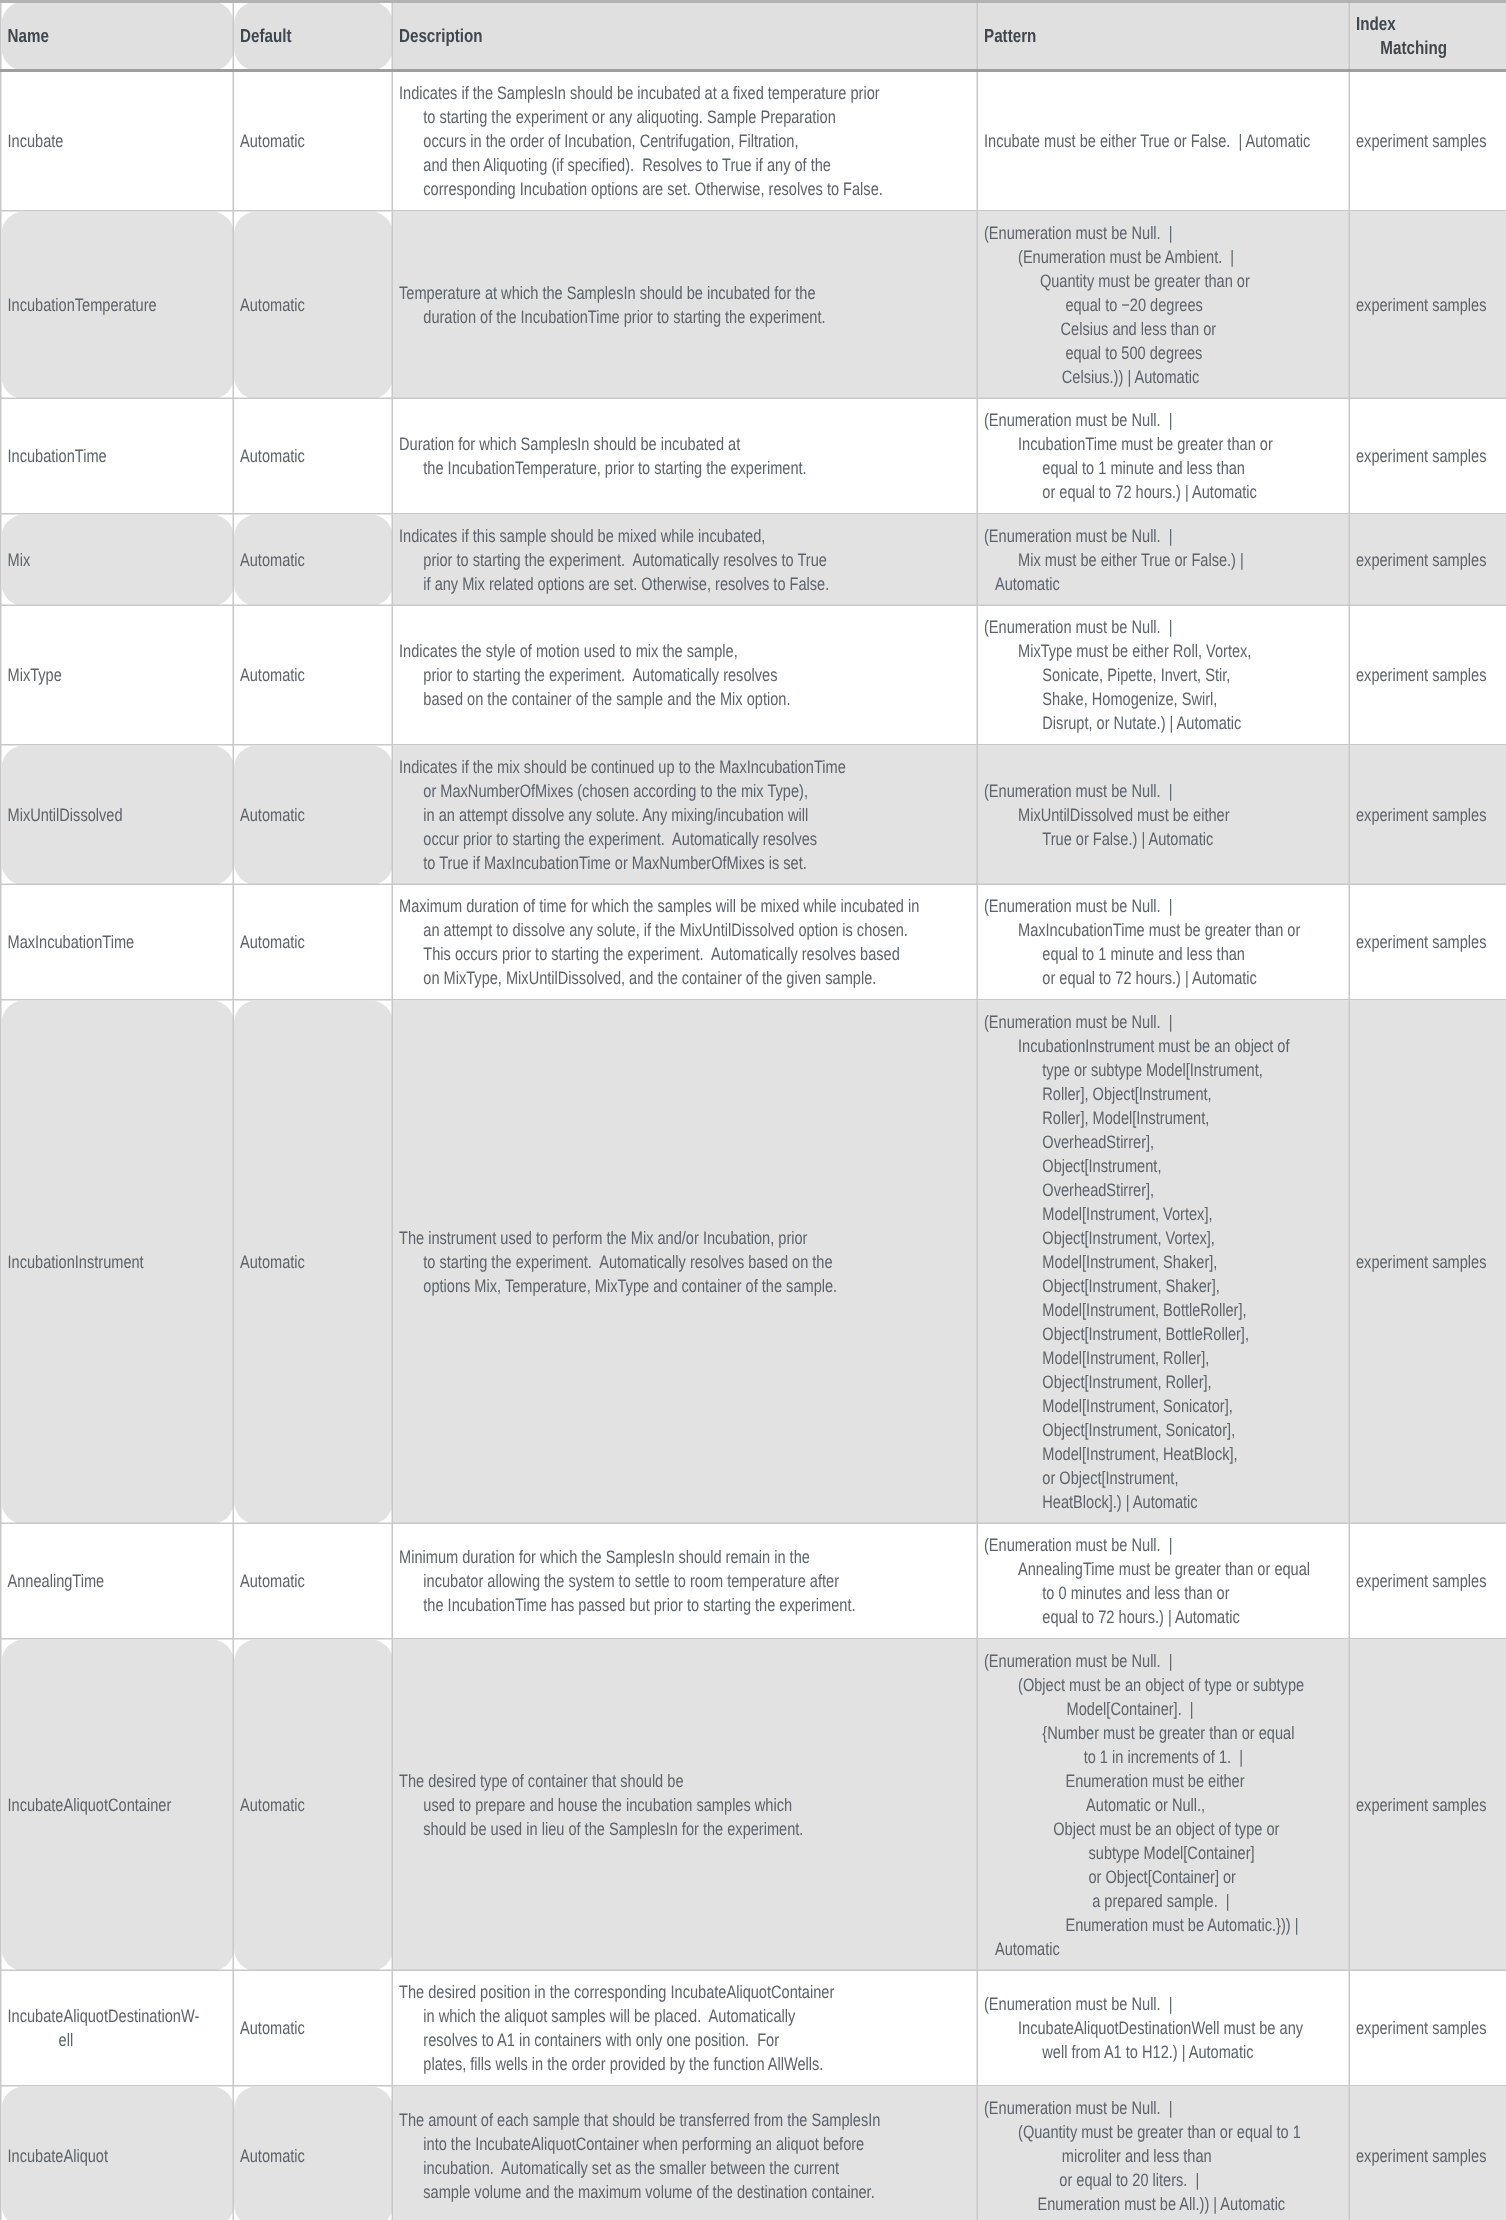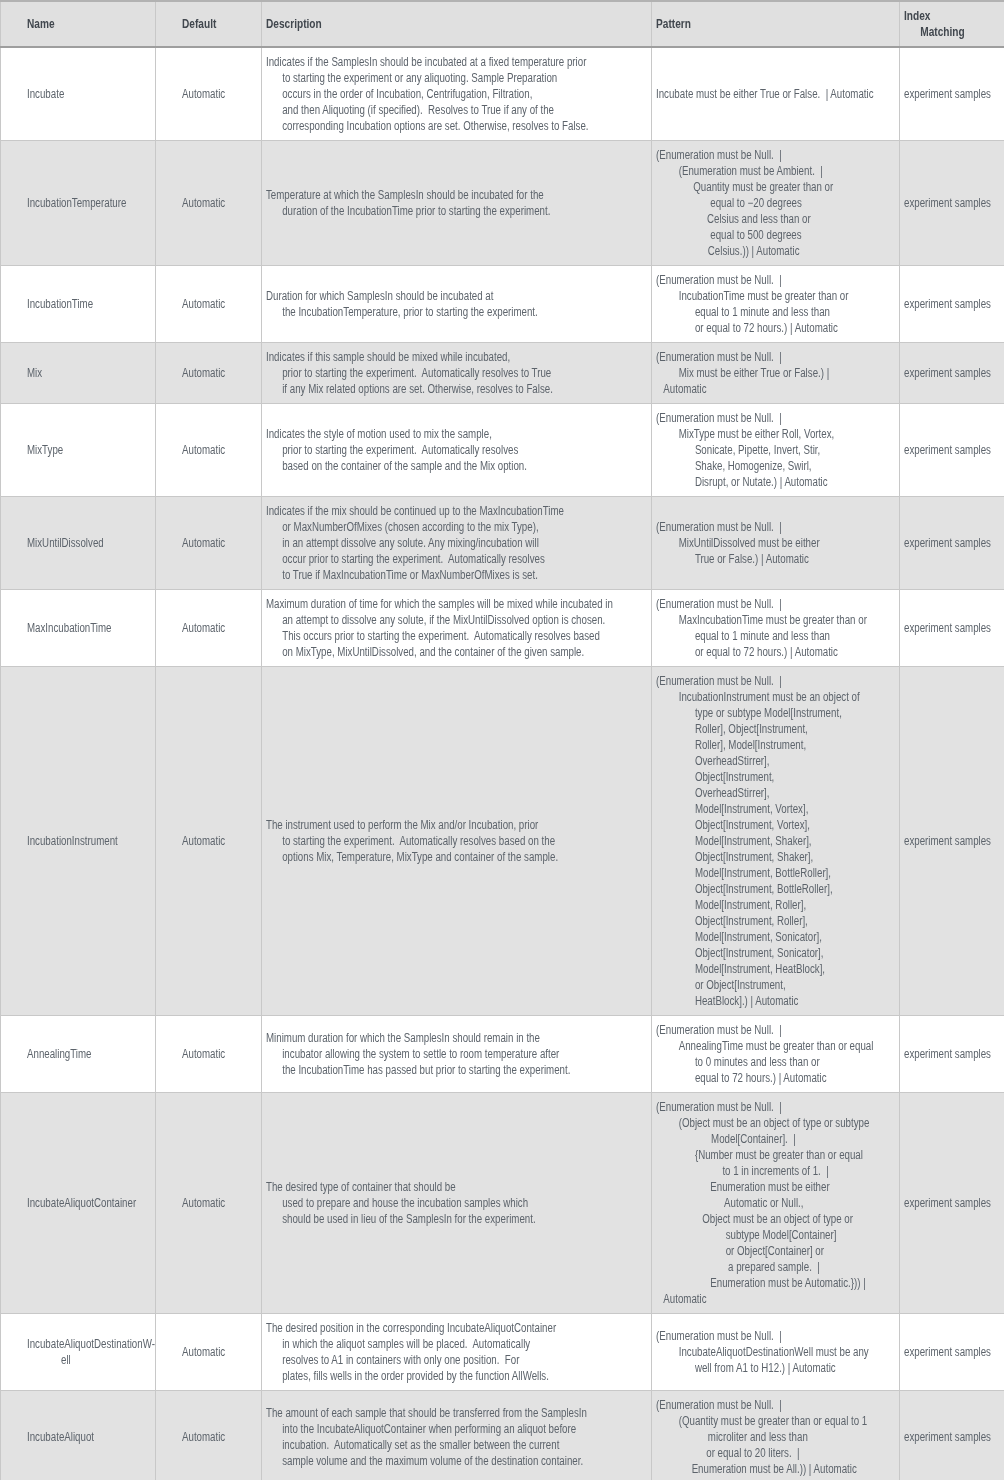--- a/index.html
+++ b/index.html
@@ -5,21 +5,21 @@
   html,body{margin:0;padding:0;background:#ffffff;}
   body{width:1004px;font-family:"Liberation Sans",sans-serif;}
   table.opts{border-collapse:collapse;table-layout:fixed;width:1004px;
     border-top:2px solid #b2b2b2;border-bottom:3px solid #a9a9a9;
     border-left:1px solid #c8c8c8;border-right:1px solid #c8c8c8;}
   th,td{border:1px solid #c8c8c8;vertical-align:middle;padding:6px 4px;overflow:hidden;}
   thead th{background:#e0e0e0;border-bottom:2px solid #9e9e9e;color:#41474e;
     font-weight:bold;font-size:12.5px;text-align:left;}
   tbody td{color:#5c636b;font-size:12px;font-weight:normal;}
   tbody tr:nth-child(even) td{background:#e2e2e2;}
-  td.c-name,th.c-name,td.c-default,th.c-default{padding-left:26px;}
+  td.c-name,th.c-name,td.c-default,th.c-default{padding-left:4px;border-radius:15px;}
   .inner{transform:scaleX(0.81);transform-origin:0 50%;width:123%;}
   .ln{line-height:16px;white-space:pre;}
 </style>
 </head>
 <body>
 
 <table class="opts">
   <colgroup>
     <col style="width:155px">
     <col style="width:106px">

